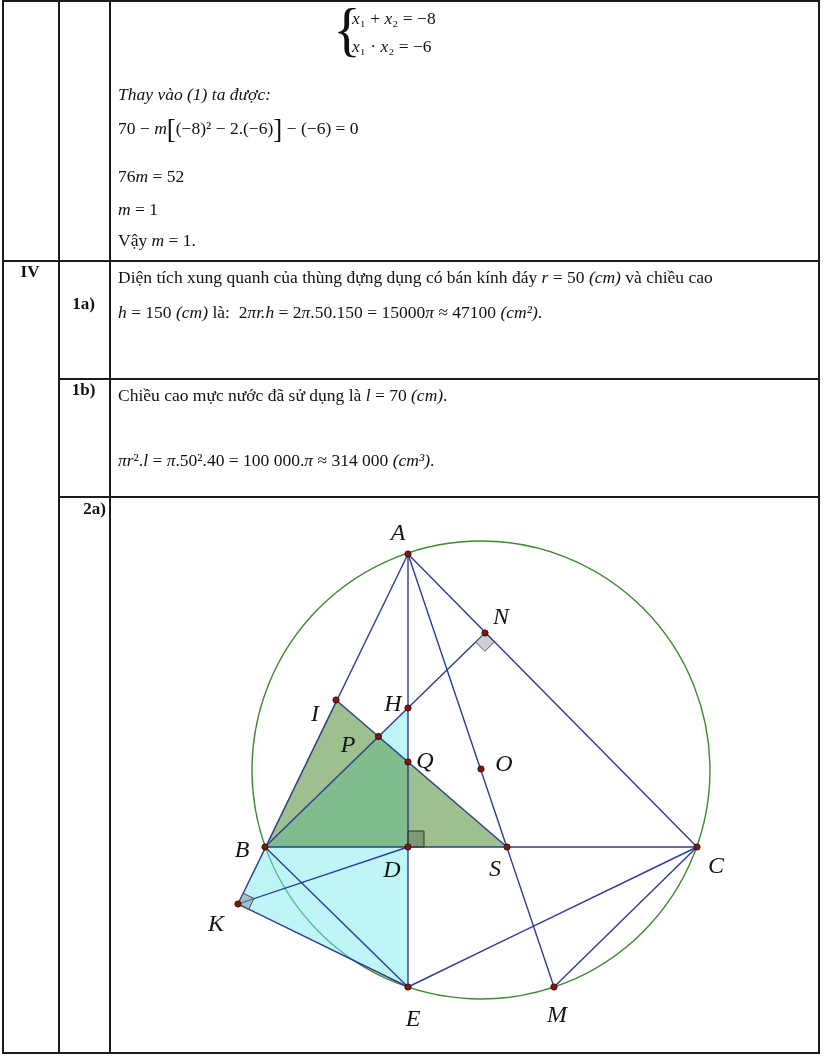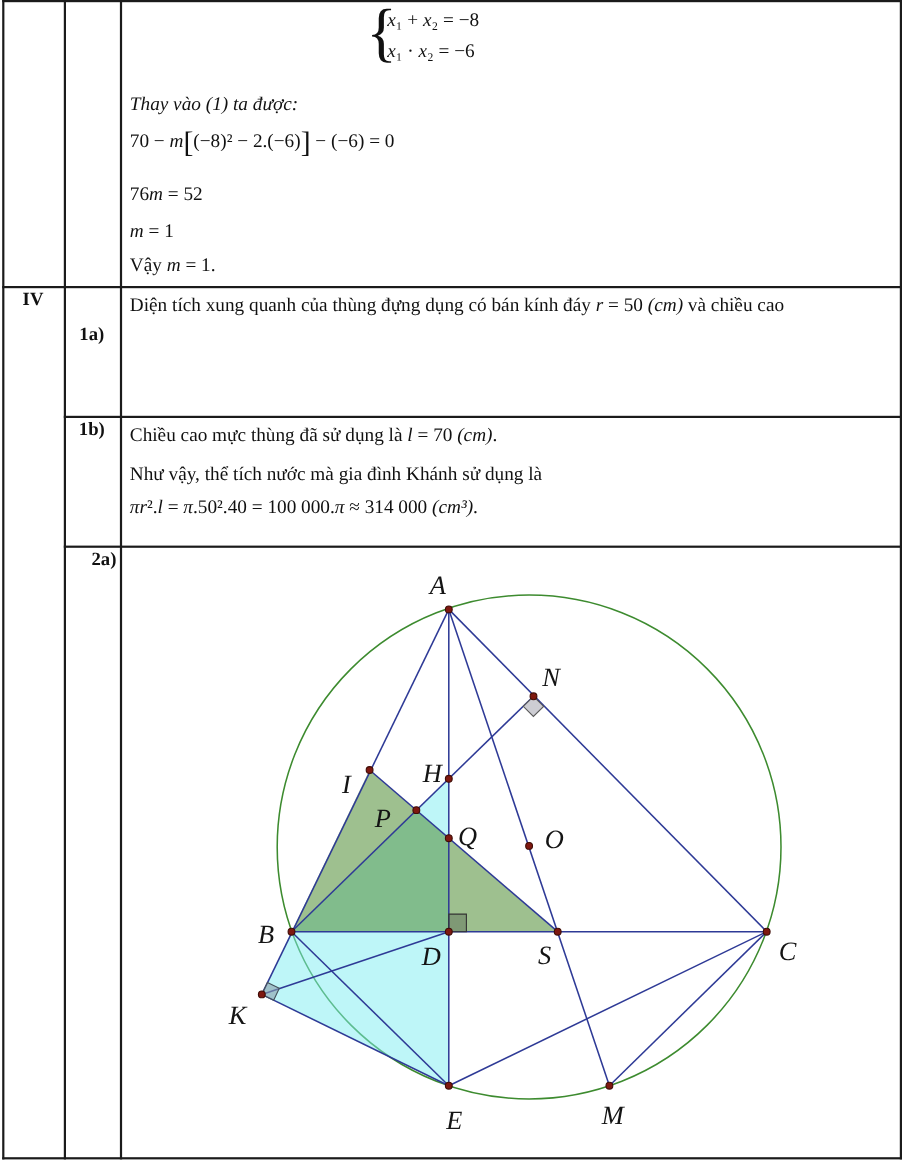--- a/index.html
+++ b/index.html
@@ -39,23 +39,23 @@
   <div class="brace" style="left:333px;top:0px;">{</div>
   <div class="textline" style="left:352px;top:8px;"><span class="mi">x</span><span>₁ + </span><span class="mi">x</span><span>₂ = −8</span></div>
   <div class="textline" style="left:352px;top:36px;"><span class="mi">x</span><span>₁ · </span><span class="mi">x</span><span>₂ = −6</span></div>
   <div class="textline" style="left:118px;top:84px;font-style:italic;"><span>Thay vào </span><span>(1)</span><span> ta được:</span></div>
   <div class="textline" style="left:118px;top:116px;"><span>70 − </span><span class="mi">m</span><span class="big-bracket">[</span><span>(−8)² − 2.(−6)</span><span class="big-bracket">]</span><span> − (−6) = 0</span></div>
   <div class="textline" style="left:118px;top:166px;"><span>76</span><span class="mi">m</span><span> = 52</span></div>
   <div class="textline" style="left:118px;top:199px;"><span class="mi">m</span><span> = 1</span></div>
   <div class="textline" style="left:118px;top:230px;"><span>Vậy </span><span class="mi">m</span><span> = 1.</span></div>
 
   <div class="textline" style="left:118px;top:267px;"><span>Diện tích xung quanh của thùng đựng dụng có bán kính đáy </span><span class="mi">r</span><span> = 50 </span><span class="mi">(cm)</span><span> và chiều cao</span></div>
+  <div class="textline" style="left:118px;top:302px;"><span class="mi">h</span><span> = 150 </span><span class="mi">(cm)</span><span> là:  2</span><span class="mi">πr.h</span><span> = 2</span><span class="mi">π</span><span>.50.150 = 15000</span><span class="mi">π</span><span> ≈ 47100 </span><span class="mi">(cm²)</span><span>.</span></div>
 
-  <div class="textline" style="left:118px;top:385px;"><span>Chiều cao mực thùng đã sử dụng là </span><span class="mi">l</span><span> = 70 </span><span class="mi">(cm)</span><span>.</span></div>
-  <div class="textline" style="left:118px;top:420px;"><span>Như vậy, thể tích nước mà gia đình Khánh sử dụng là</span></div>
+  <div class="textline" style="left:118px;top:385px;"><span>Chiều cao mực nước đã sử dụng là </span><span class="mi">l</span><span> = 70 </span><span class="mi">(cm)</span><span>.</span></div>
   <div class="textline" style="left:118px;top:450px;"><span class="mi">πr</span><span>².</span><span class="mi">l</span><span> = </span><span class="mi">π</span><span>.50².40 = 100 000.</span><span class="mi">π</span><span> ≈ 314 000 </span><span class="mi">(cm³)</span><span>.</span></div>
 
   <svg id="figure" width="824" height="1060" viewBox="0 0 824 1060">
       <circle cx="481" cy="770" r="229" fill="none" stroke="#3d8b2f" stroke-width="1.4"></circle>
       <polygon points="408,708 265,847 238,904 408,987" fill="#7eeef2" fill-opacity="0.5" stroke="none"></polygon>
       <polygon points="336,700 265,847 507,847" fill="#4e8c33" fill-opacity="0.55" stroke="none"></polygon>
       <line x1="408" y1="554" x2="238" y2="904" stroke="#2e3a96" stroke-width="1.4"></line>
       <line x1="408" y1="554" x2="408" y2="987" stroke="#2e3a96" stroke-width="1.4"></line>
       <line x1="408" y1="554" x2="697" y2="847" stroke="#2e3a96" stroke-width="1.4"></line>
       <line x1="408" y1="554" x2="554" y2="987" stroke="#2e3a96" stroke-width="1.4"></line>

